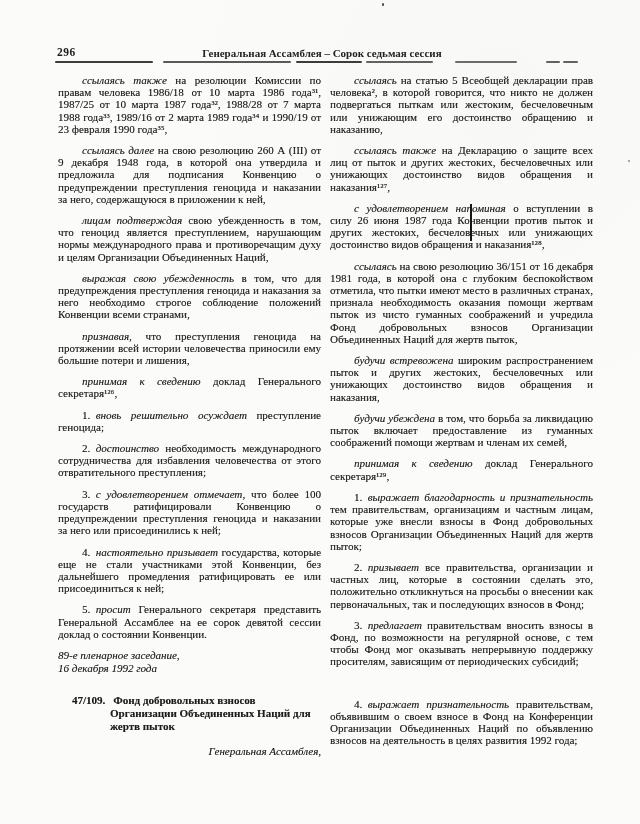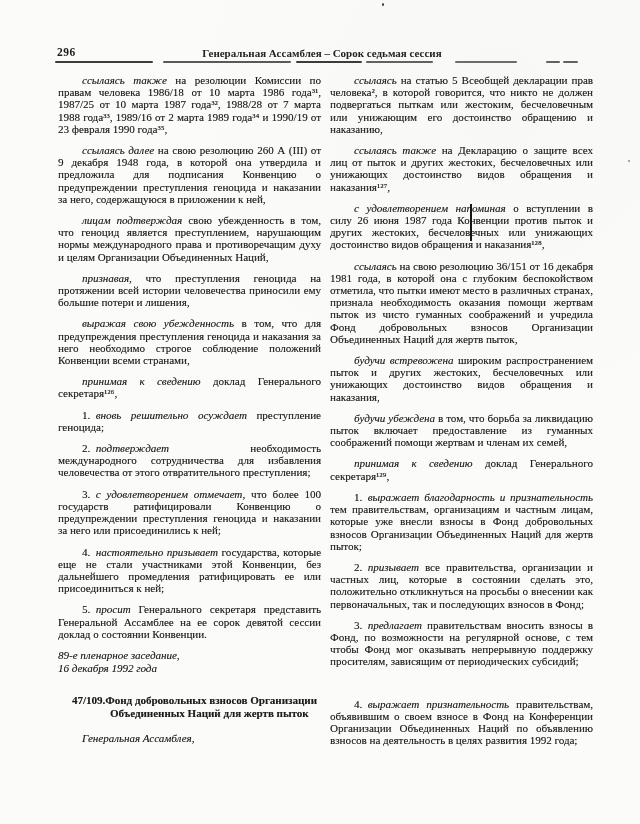--- a/index.html
+++ b/index.html
@@ -30,22 +30,22 @@
     text-align:justify;text-shadow:0.2px 0.2px 0.35px rgba(35,35,35,.45);}
   .col-left{left:58px;}
   .col-right{left:330px;}
   .para{margin:0 0 9px 0;text-indent:24px;}
   .para .num{font-style:normal;}
   .para i{font-style:italic;}
   .para.gap{margin-top:30px;}
   .sig{margin:4px 2px 9px 0;text-align:left;font-style:italic;line-height:12.6px;}
   .res-heading{margin:20px 0 9px 14px;font-weight:bold;text-indent:-38px;padding-left:38px;
     text-align:left;line-height:13px;}
-  .res-heading .res-num{font-weight:bold;}
-  .para.opening{text-indent:24px;margin-top:12px;text-align:left;}
+  .res-heading .res-num{font-weight:bold;padding-right:8px;}
+  .para.opening{text-indent:24px;margin-top:12px;text-align:right;}
   
   .artifact-vline{position:absolute;left:470px;top:204px;width:1.6px;height:37px;background:#161616;}
   .speck{position:absolute;background:#3a3a3a;border-radius:50%;}
   .sp1{left:382px;top:3px;width:2px;height:3px;}
   .sp2{left:628px;top:160px;width:1.5px;height:1.5px;opacity:.5;}
 </style>
 </head>
 <body>
 
 <div class="page">
@@ -58,25 +58,25 @@
   <div class="rule r3"></div>
   <div class="rule r4"></div>
   <div class="rule r5"></div>
   <div class="rule r6"></div>
   <div class="rule r7"></div>
 
   <div class="col col-left" id="col-left">
       <p class="para"><i>ссылаясь также </i>на резолюции Комиссии по правам человека 1986/18 от 10 марта 1986 года³¹, 1987/25 от 10 марта 1987 года³², 1988/28 от 7 марта 1988 года³³, 1989/16 от 2 марта 1989 года³⁴ и 1990/19 от 23 февраля 1990 года³⁵,</p>
       <p class="para"><i>ссылаясь далее </i>на свою резолюцию 260 А (III) от 9 декабря 1948 года, в которой она утвердила и предложила для подписания Конвенцию о предупреждении преступления геноцида и наказании за него, содержащуюся в приложении к ней,</p>
       <p class="para"><i>лицам подтверждая </i>свою убежденность в том, что геноцид является преступлением, нарушающим нормы международного права и противоречащим духу и целям Организации Объединенных Наций,</p>
+      <p class="para"><i>выражая свою убежденность </i>в том, что для предупреждения преступления геноцида и наказания за него необходимо строгое соблюдение положений Конвенции всеми странами,</p>
       <p class="para"><i>признавая, </i>что преступления геноцида на протяжении всей истории человечества приносили ему большие потери и лишения,</p>
-      <p class="para"><i>выражая свою убежденность </i>в том, что для предупреждения преступления геноцида и наказания за него необходимо строгое соблюдение положений Конвенции всеми странами,</p>
       <p class="para"><i>принимая к сведению </i>доклад Генерального секретаря¹²⁶,</p>
       <p class="para"><span class="num">1. </span><i>вновь решительно осуждает </i>преступление геноцида;</p>
-      <p class="para"><span class="num">2. </span><i>подтверждает </i>необходимость международного сотрудничества для избавления человечества от этого отвратительного преступления;</p>
+      <p class="para"><span class="num">2. </span><i>достоинство </i>необходимость международного сотрудничества для избавления человечества от этого отвратительного преступления;</p>
       <p class="para"><span class="num">3. </span><i>с удовлетворением отмечает, </i>что более 100 государств ратифицировали Конвенцию о предупреждении преступления геноцида и наказании за него или присоединились к ней;</p>
       <p class="para"><span class="num">4. </span><i>настоятельно призывает </i>государства, которые еще не стали участниками этой Конвенции, без дальнейшего промедления ратифицировать ее или присоединиться к ней;</p>
       <p class="para"><span class="num">5. </span><i>просит </i>Генерального секретаря представить Генеральной Ассамблее на ее сорок девятой сессии доклад о состоянии Конвенции.</p>
       <p class="sig">89-е пленарное заседание,<br>16 декабря 1992 года</p>
       <p class="res-heading"><span class="res-num">47/109.</span>Фонд добровольных взносов Организации Объединенных Наций для жертв пыток</p>
       <p class="para opening"><i>Генеральная Ассамблея,</i></p>
     </div>
   <div class="col col-right" id="col-right">
       <p class="para"><i>ссылаясь </i>на статью 5 Всеобщей декларации прав человека², в которой говорится, что никто не должен подвергаться пыткам или жестоким, бесчеловечным или унижающим его достоинство обращению и наказанию,</p>
       <p class="para"><i>ссылаясь также </i>на Декларацию о защите всех лиц от пыток и других жестоких, бесчеловечных или унижающих достоинство видов обращения и наказания¹²⁷,</p>

